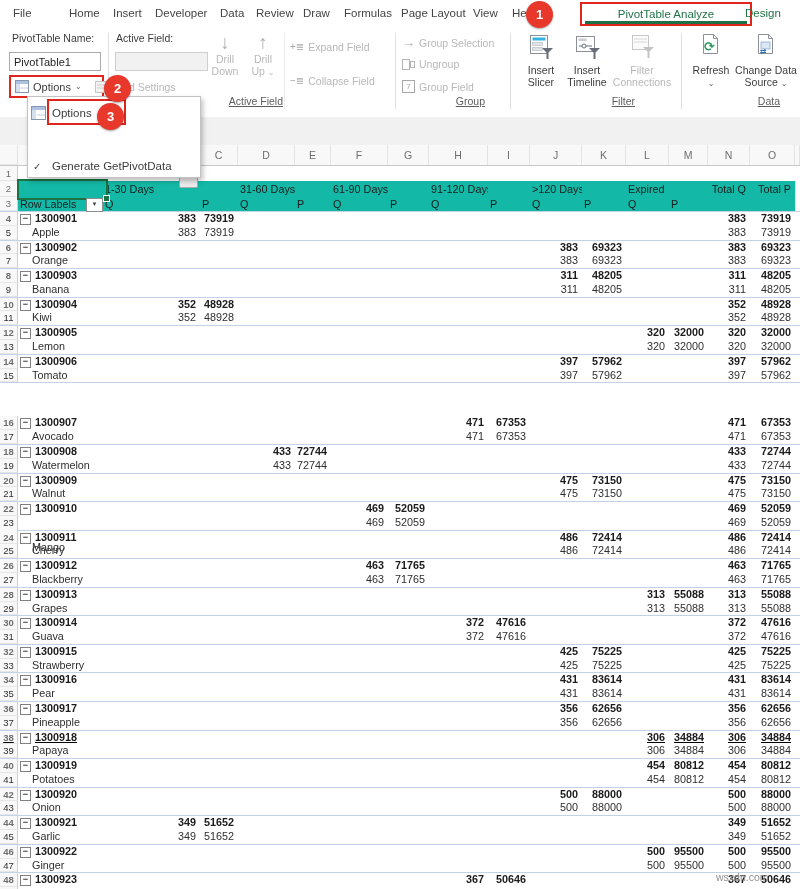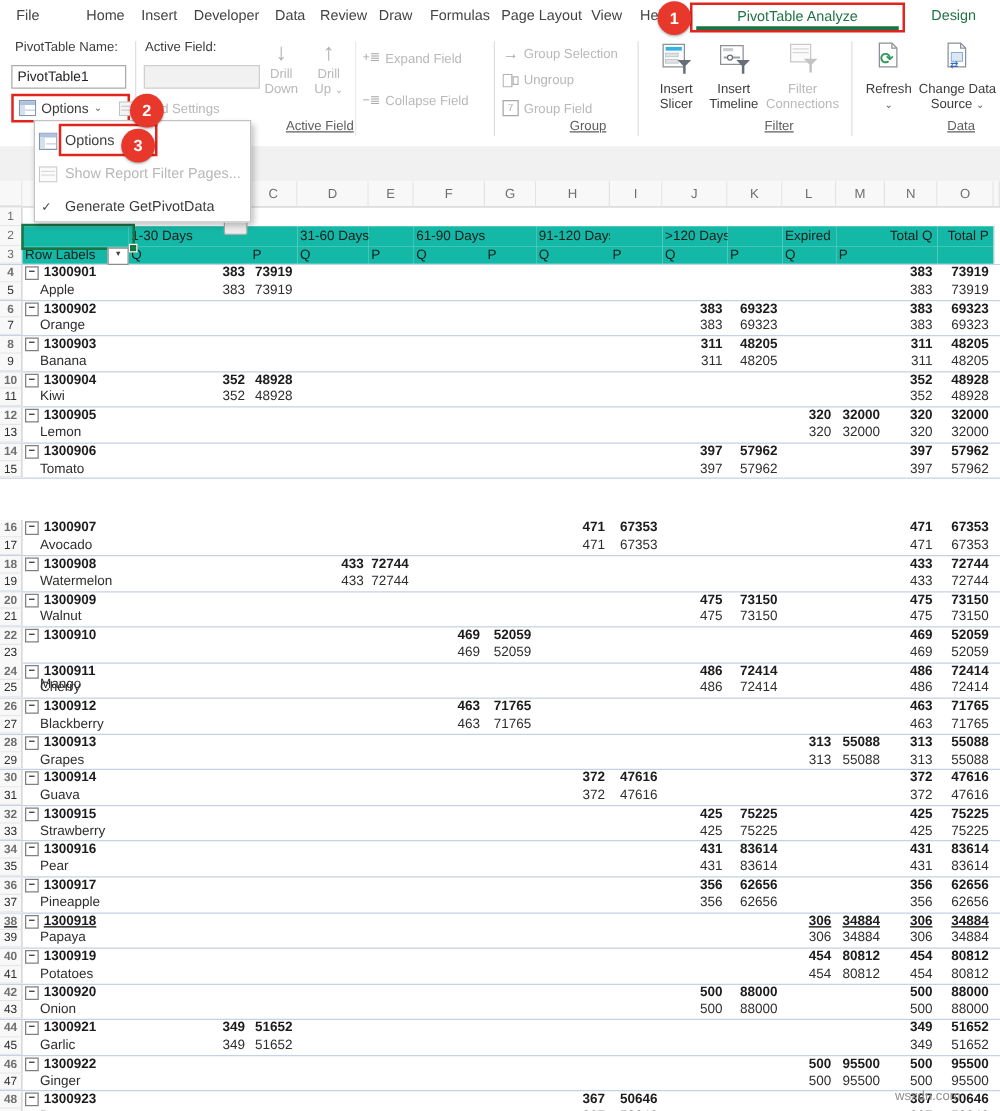--- a/index.html
+++ b/index.html
@@ -2,21 +2,21 @@
 <html><head>
 <meta charset="utf-8">
 <style>
   html,body{margin:0;padding:0;}
   body{font-family:"Liberation Sans","DejaVu Sans",sans-serif;background:#fff;}
   .screen{position:relative;width:800px;height:889px;background:#fff;overflow:hidden;}
   
   .tabbar{position:absolute;left:0;top:0;width:800px;height:29px;background:#fff;}
   .rtab{position:absolute;top:7px;font-size:11.5px;color:#444;white-space:nowrap;cursor:default;}
   .rtab.green{color:#217346;}
-  .pta-box{position:absolute;left:552px;top:2px;width:172px;height:24px;border:2px solid #e0261c;box-sizing:border-box;}
+  .pta-box{position:absolute;left:580px;top:2px;width:172px;height:24px;border:2px solid #e0261c;box-sizing:border-box;}
   .pta-box .pta-text{position:absolute;left:0;right:0;top:4px;text-align:center;font-size:11.5px;color:#217346;white-space:nowrap;}
   .pta-box .pta-underline{position:absolute;left:3px;right:3px;bottom:0;height:3px;background:#1e7145;}
   
   .ann-circle{position:absolute;width:27px;height:27px;border-radius:50%;background:#e8382c;color:#fff;
     font-size:13px;font-weight:bold;text-align:center;line-height:27px;z-index:60;box-shadow:0 1px 2px rgba(0,0,0,.35);}
   
   .ribbon{position:absolute;left:0;top:29px;width:800px;height:88px;background:#fff;border-bottom:1px solid #dadada;box-sizing:content-box;}
   .ribbon .lbl{position:absolute;font-size:10.5px;color:#3c3c3c;white-space:nowrap;}
   .ribbon .grouplbl{position:absolute;top:66px;font-size:10.5px;color:#5d5d5d;text-align:right;white-space:nowrap;text-decoration:underline;}
   .rinput{position:absolute;height:19px;border:1px solid #ababab;background:#fff;font-size:11px;color:#1f1f1f;
@@ -235,28 +235,20 @@
   <div class="menu">
     <div class="mi" style="top:3px">
       <svg class="micon" width="15" height="14">
           <rect x="0.5" y="0.5" width="14" height="13" fill="#fff" stroke="#8496b0"></rect>
           <rect x="1" y="1" width="13" height="3" fill="#aec2e0"></rect>
           <rect x="1" y="4" width="4" height="9" fill="#d5e0ef"></rect>
           <line x1="6" y1="9" x2="14" y2="9" stroke="#c2cede"></line>
         </svg>
       <span class="mtext">Options</span>
     </div>
-    <div class="mi dis" style="top:29px">
-      <svg class="micon" width="15" height="13">
-          <rect x="0.5" y="0.5" width="14" height="12" fill="#fbfbfb" stroke="#c8c8c8"></rect>
-          <line x1="2" y1="4" x2="13" y2="4" stroke="#dcdcdc"></line>
-          <line x1="2" y1="7" x2="13" y2="7" stroke="#dcdcdc"></line>
-        </svg>
-      <span class="mtext">Show Report Filter Pages...</span>
-    </div>
     <div class="mi" style="top:56px">
       <span class="micon" style="left:5px;font-size:10px;color:#444">✓</span>
       <span class="mtext">Generate GetPivotData</span>
     </div>
   </div>
   <div class="menu-redbox"></div>
   <div class="ann-circle" style="left:97px;top:103px;">3</div>
   <div class="artifact"></div>
 
   <div class="sheet">

